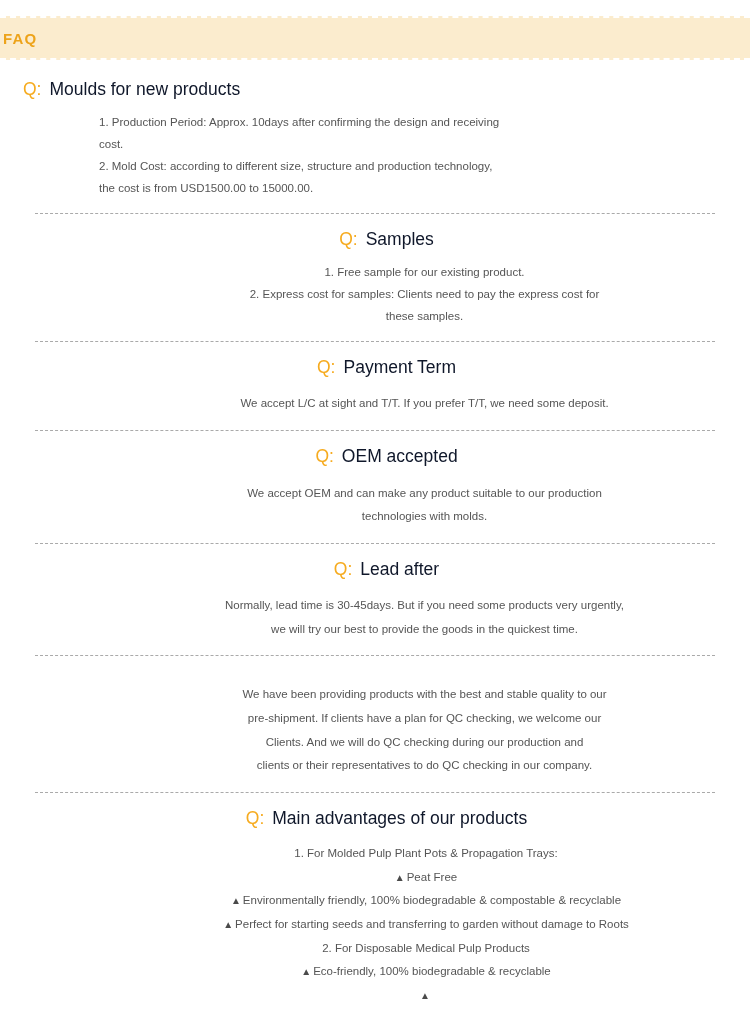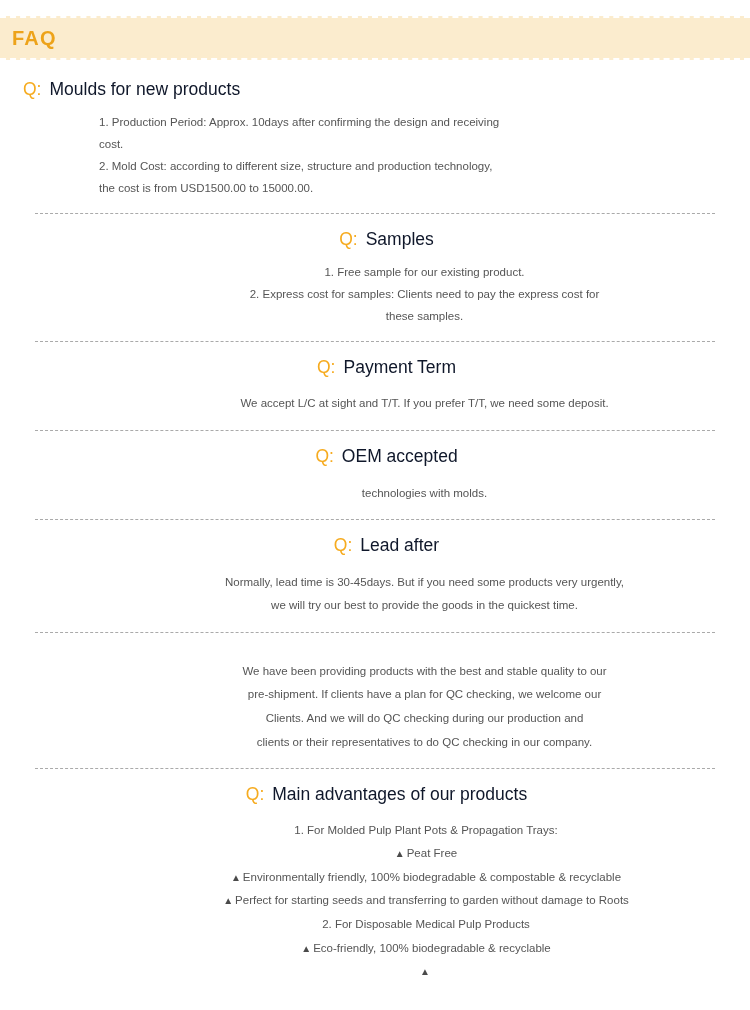--- a/index.html
+++ b/index.html
@@ -30,25 +30,25 @@
     width: 100%;
     height: 44px;
     background: #fbecce;
     border-top: 2px dashed #ffffff;
     border-bottom: 2px dashed #ffffff;
     box-sizing: border-box;
     display: flex;
     align-items: center;
   }
   .faq-header-title {
-    font-size: 20px;
+    font-size: 15px;
     font-weight: bold;
     color: #eda31a;
     letter-spacing: 1.2px;
-    padding-left: 12px;
+    padding-left: 3px;
     line-height: 1;
   }
 
   
   .faq-list {
     padding: 0;
     margin: 0;
     list-style: none;
   }
 
@@ -149,20 +149,21 @@
           <div class="faq-question"><span class="faq-q-marker">Q:</span><span class="faq-q-text">Payment Term</span></div>
           <div class="faq-answer">
             <span class="line"><span>We accept L/C at sight and T/T. If you prefer T/T, we need some deposit.</span></span>
           </div>
         </div>
       </li>
       <li class="faq-item" data-index="3">
         <div class="faq-item-inner">
           <div class="faq-question"><span class="faq-q-marker">Q:</span><span class="faq-q-text">OEM accepted</span></div>
           <div class="faq-answer">
+            <span class="line"><span>We accept OEM and can make any product suitable to our production</span></span>
             <span class="line"><span>technologies with molds.</span></span>
           </div>
         </div>
       </li>
       <li class="faq-item" data-index="4">
         <div class="faq-item-inner">
           <div class="faq-question"><span class="faq-q-marker">Q:</span><span class="faq-q-text">Lead after</span></div>
           <div class="faq-answer">
             <span class="line"><span>Normally, lead time is 30-45days. But if you need some products very urgently,</span></span>
             <span class="line"><span>we will try our best to provide the goods in the quickest time.</span></span>

